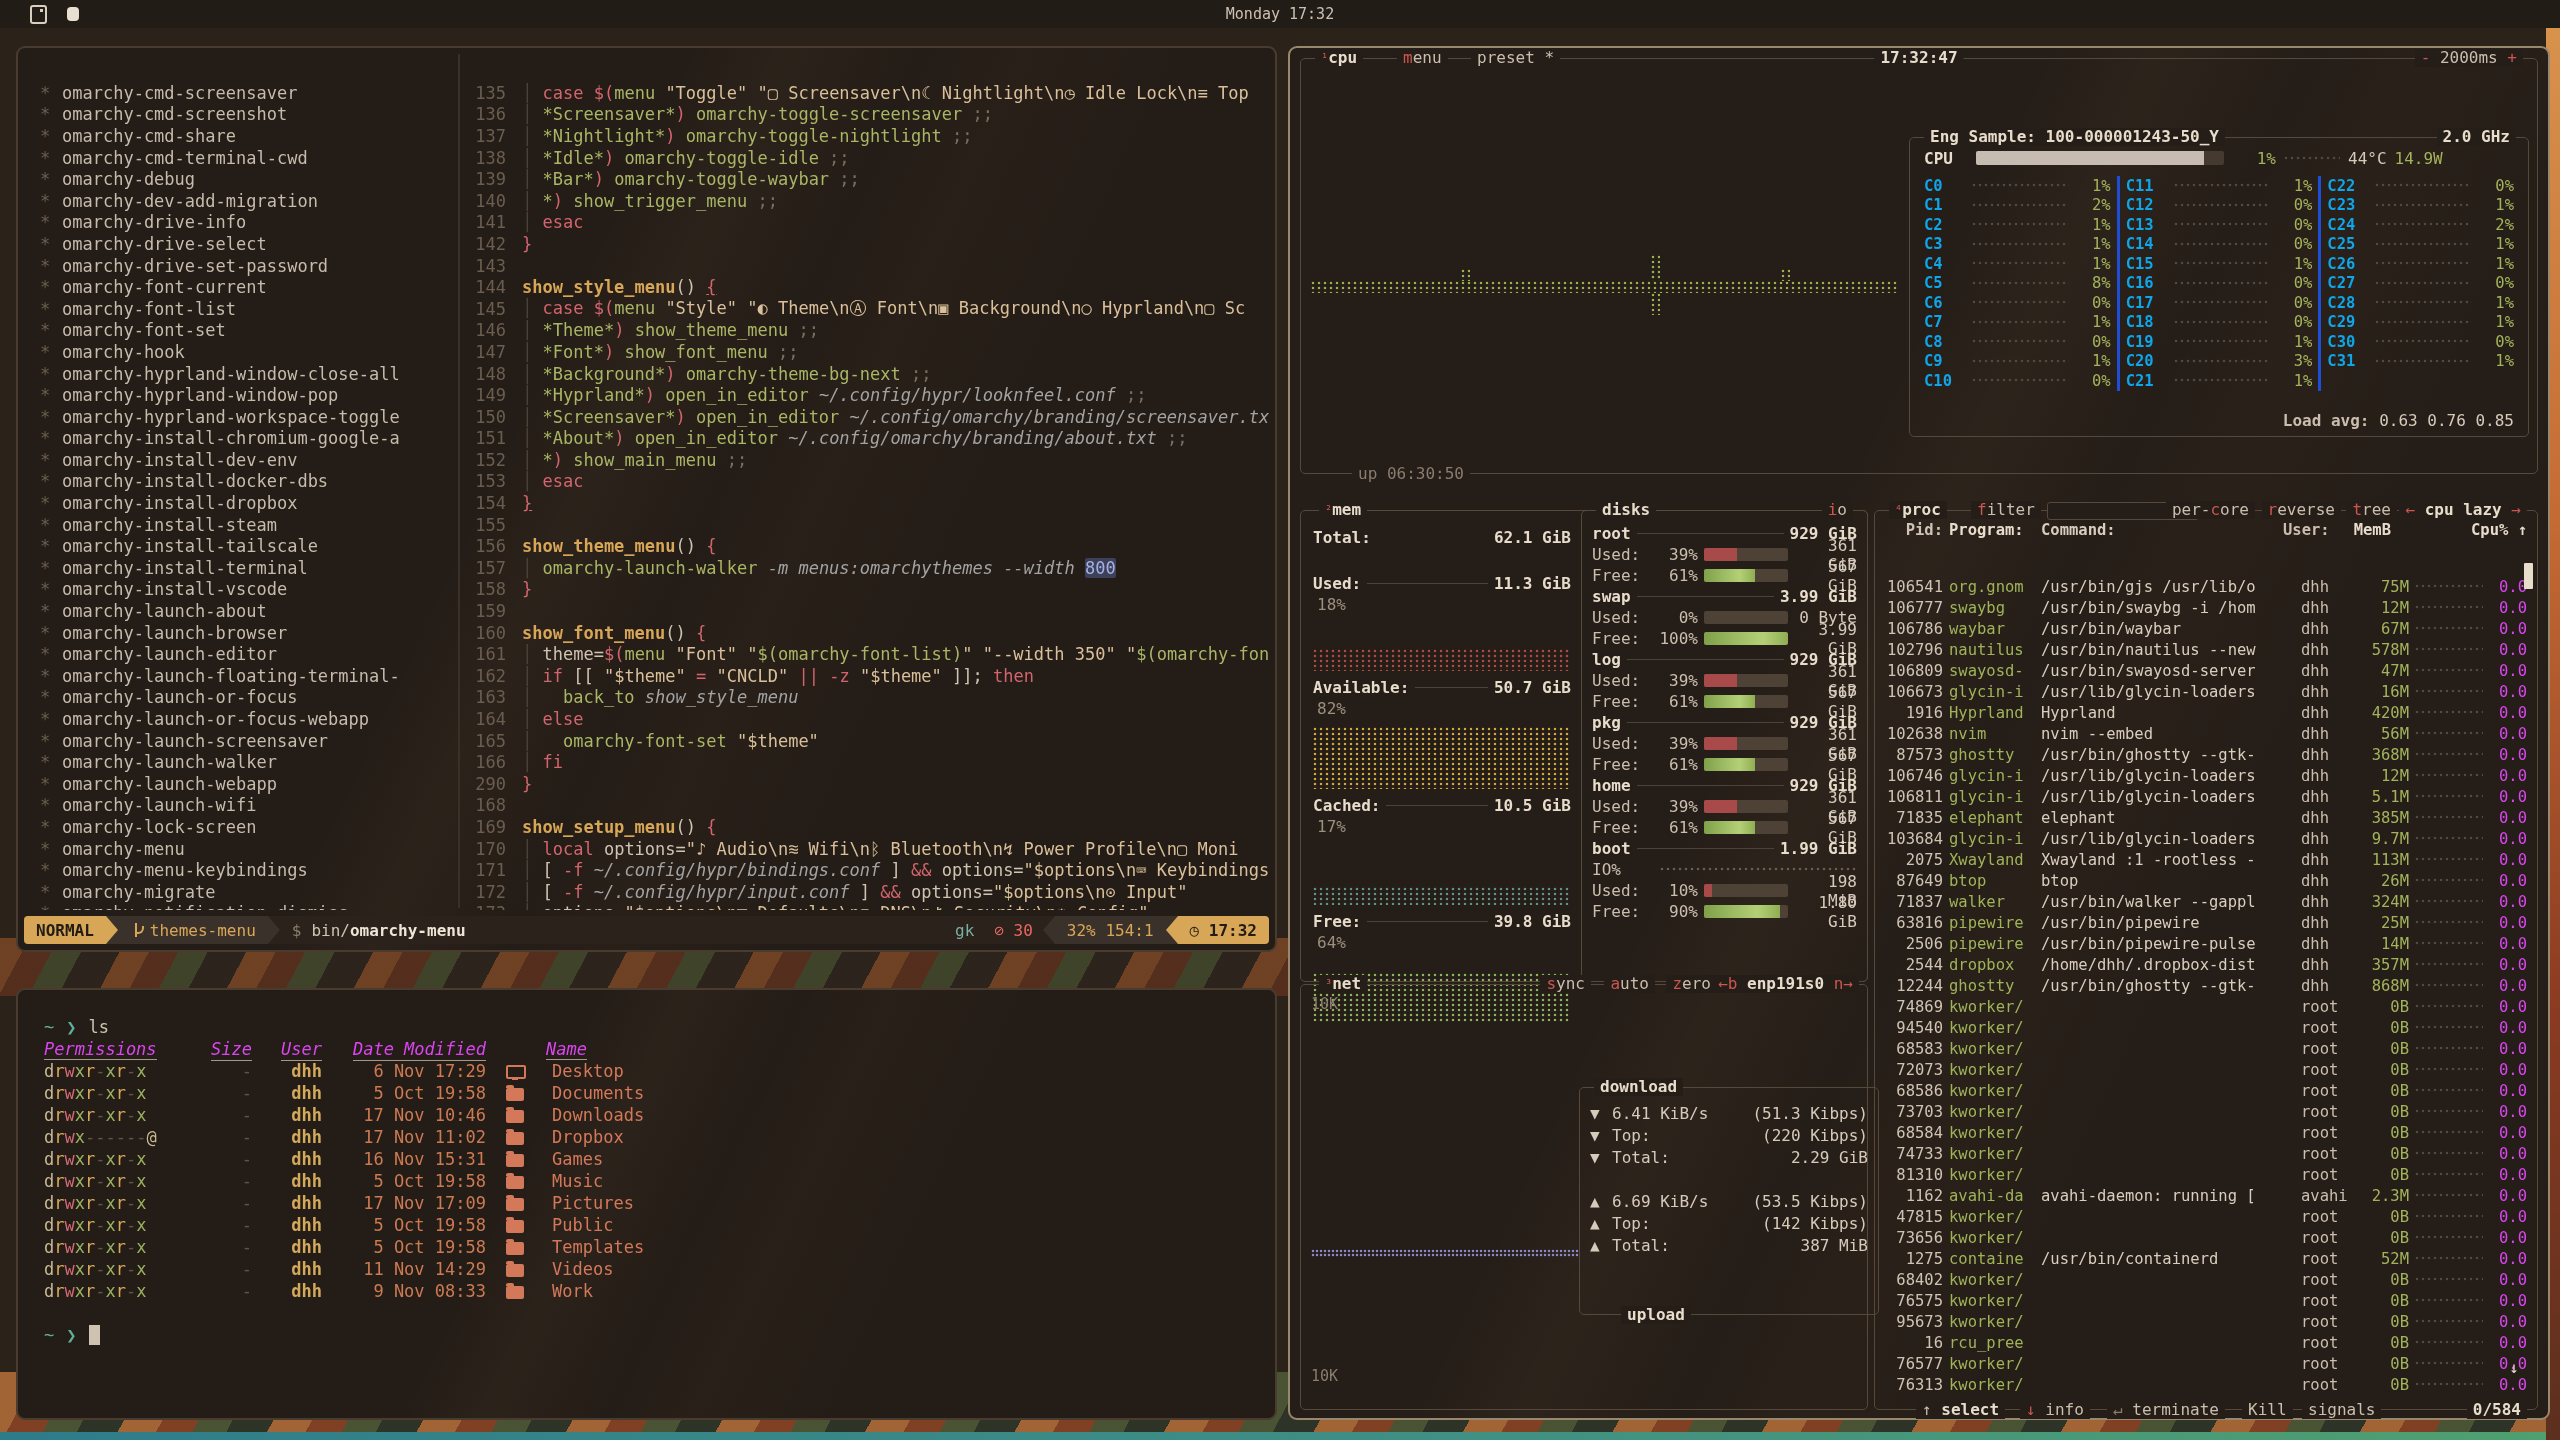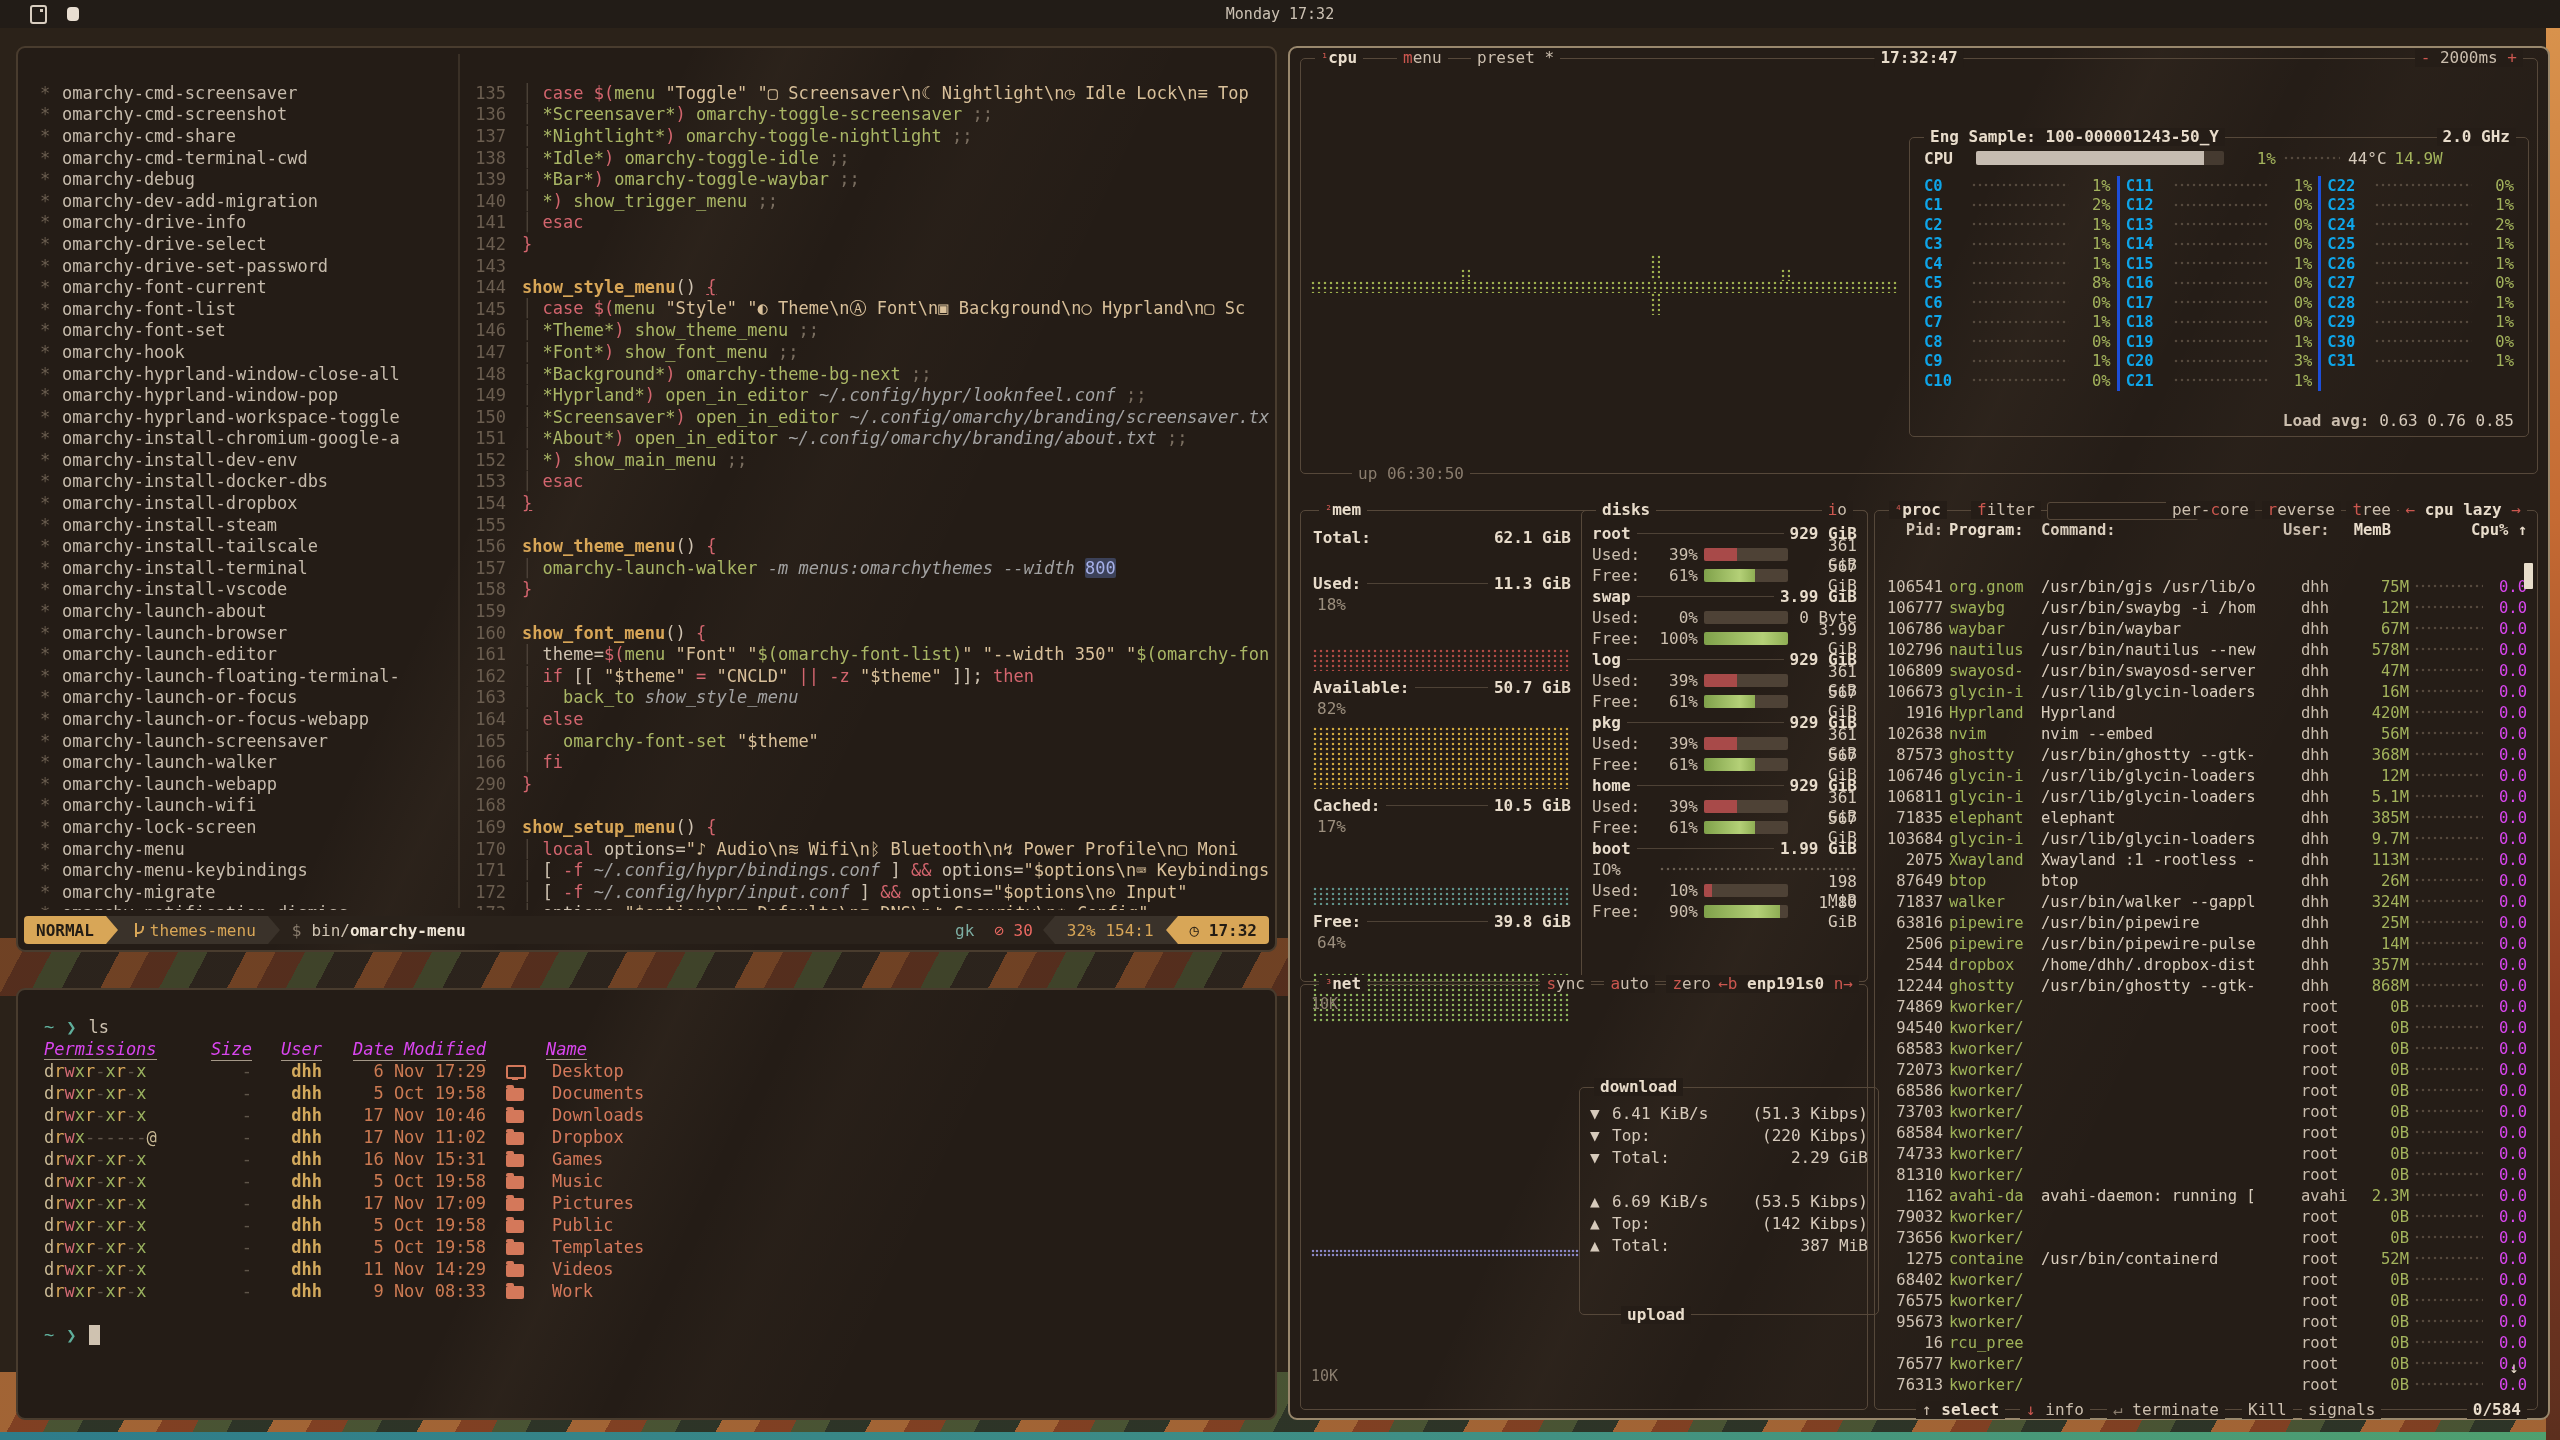--- a/index.html
+++ b/index.html
@@ -1486,21 +1486,21 @@
             <div class="prow">
             <span class="cpid">1162</span>
             <span class="cprog">avahi-da</span>
             <span class="ccmd">avahi-daemon: running [</span>
             <span class="cuser">avahi</span>
             <span class="cmem">2.3M</span>
             <span class="cdots dots d-ld"></span>
             <span class="ccpu">0.0</span>
           </div>
             <div class="prow">
-            <span class="cpid">79032</span>
+            <span class="cpid">47815</span>
             <span class="cprog">kworker/</span>
             <span class="ccmd"></span>
             <span class="cuser">root</span>
             <span class="cmem">0B</span>
             <span class="cdots dots d-ld"></span>
             <span class="ccpu">0.0</span>
           </div>
             <div class="prow">
             <span class="cpid">73656</span>
             <span class="cprog">kworker/</span>

